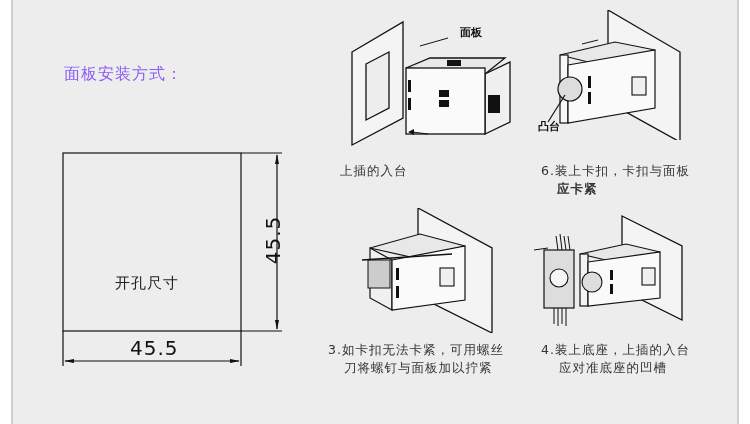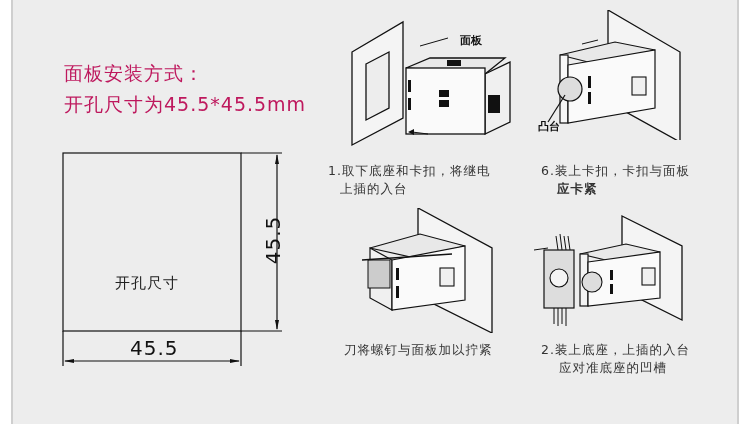--- a/index.html
+++ b/index.html
@@ -1,33 +1,32 @@
 <!DOCTYPE html>
 <html><head>
 <meta charset="utf-8">
 <style>
   html, body { margin:0; padding:0; }
   body { width:750px; height:424px; background:#ffffff; position:relative; overflow:hidden;
          font-family:"DejaVu Sans", sans-serif; color:#222; }
   .panel { position:absolute; left:11px; top:0; width:728px; height:424px; background:#ededed;
            border-left:2px solid #cfcfcf; border-right:2px solid #cfcfcf; box-sizing:border-box; }
-  .intro { position:absolute; left:64px; top:58px; font-size:19px; line-height:31px; color:#be185d; letter-spacing:1px; }
+  .intro { position:absolute; left:64px; top:58px; font-size:16px; line-height:31px; color:#8b5cf6; letter-spacing:1px; }
   .cutout { position:absolute; left:0; top:0; width:750px; height:424px; }
   .step-label { position:absolute; font-size:12.5px; line-height:18px; color:#333; letter-spacing:1px; }
   .fig { position:absolute; }
   .callout { position:absolute; font-family:"DejaVu Serif", serif; font-size:11px; color:#111; font-weight:bold; }
 </style>
 </head>
 <body>
 
 <div class="panel"></div>
 
 <div class="intro">
   <div>面板安装方式：</div>
-  <div>开孔尺寸为45.5*45.5mm</div>
 </div>
 
 <svg class="cutout" viewBox="0 0 750 424" width="750" height="424">
   <g stroke="#111" stroke-width="1.2" fill="none">
     <rect x="63" y="153" width="178" height="178"></rect>
 
     <line x1="241" y1="153" x2="282" y2="153"></line>
     <line x1="241" y1="331" x2="282" y2="331"></line>
 
     <line x1="277" y1="155" x2="277" y2="329"></line>
@@ -61,21 +60,21 @@
     <rect x="99" y="80" width="10" height="7"></rect>
     <rect x="99" y="90" width="10" height="7"></rect>
     <rect x="148" y="85" width="12" height="18"></rect>
     <rect x="68" y="70" width="3" height="12"></rect>
     <rect x="68" y="88" width="3" height="12"></rect>
   </g>
   <line x1="80" y1="36" x2="108" y2="28" stroke="#111" stroke-width="1"></line>
   <line x1="72" y1="122" x2="88" y2="124" stroke="#111" stroke-width="1"></line>
   <polygon points="68,122 74,119 74,125" fill="#111"></polygon>
 </svg>
-<div class="callout" style="left:460px;top:33px;">面板</div>
+<div class="callout" style="left:460px;top:25px;">面板</div>
 
 <svg class="fig" style="left:540px;top:10px;" width="150" height="130" viewBox="0 0 150 130">
   <polygon points="68,0 140,42 140,132 68,92" fill="#f4f4f4" stroke="#111" stroke-width="1.3"></polygon>
   <polygon points="20,45 75,32 115,40 60,55" fill="#e8e8e8" stroke="#111" stroke-width="1.2"></polygon>
   <rect x="20" y="45" width="8" height="68" fill="#f7f7f7" stroke="#111" stroke-width="1.2"></rect>
   <polygon points="28,55 115,40 115,98 28,113" fill="#fafafa" stroke="#111" stroke-width="1.2"></polygon>
   <rect x="92" y="67" width="14" height="18" fill="#f0f0f0" stroke="#111" stroke-width="1.1"></rect>
   <circle cx="30" cy="79" r="12" fill="#ddd" stroke="#111" stroke-width="1.2"></circle>
   <rect x="48" y="66" width="3" height="12" fill="#111"></rect>
   <rect x="48" y="82" width="3" height="12" fill="#111"></rect>
@@ -114,26 +113,26 @@
   <polygon points="50,44 96,34 130,42 84,52" fill="#e8e8e8" stroke="#111" stroke-width="1.2"></polygon>
   <rect x="50" y="44" width="8" height="52" fill="#f3f3f3" stroke="#111" stroke-width="1.2"></rect>
   <polygon points="58,52 130,42 130,88 58,96" fill="#fafafa" stroke="#111" stroke-width="1.2"></polygon>
   <circle cx="62" cy="72" r="10" fill="#ddd" stroke="#111" stroke-width="1.1"></circle>
   <rect x="112" y="58" width="13" height="17" fill="#f0f0f0" stroke="#111" stroke-width="1.1"></rect>
   <rect x="80" y="60" width="3" height="10" fill="#111"></rect>
   <rect x="80" y="74" width="3" height="10" fill="#111"></rect>
 </svg>
 
 <div class="step-label" style="left:328px;top:162px;">
-  <div>1.取下底座和卡扣，将继电</div>
   <div style="padding-left:12px;">上插的入台</div>
 </div>
 <div class="step-label" style="left:541px;top:162px;">
   <div>6.装上卡扣，卡扣与面板</div>
   <div style="padding-left:16px;font-weight:bold;">应卡紧</div>
 </div>
 <div class="step-label" style="left:328px;top:341px;">
+  <div>3.如卡扣无法卡紧，可用螺丝</div>
   <div style="padding-left:16px;">刀将螺钉与面板加以拧紧</div>
 </div>
 <div class="step-label" style="left:541px;top:341px;">
-  <div>2.装上底座，上插的入台</div>
+  <div>4.装上底座，上插的入台</div>
   <div style="padding-left:18px;">应对准底座的凹槽</div>
 </div>
 
 </body></html>

